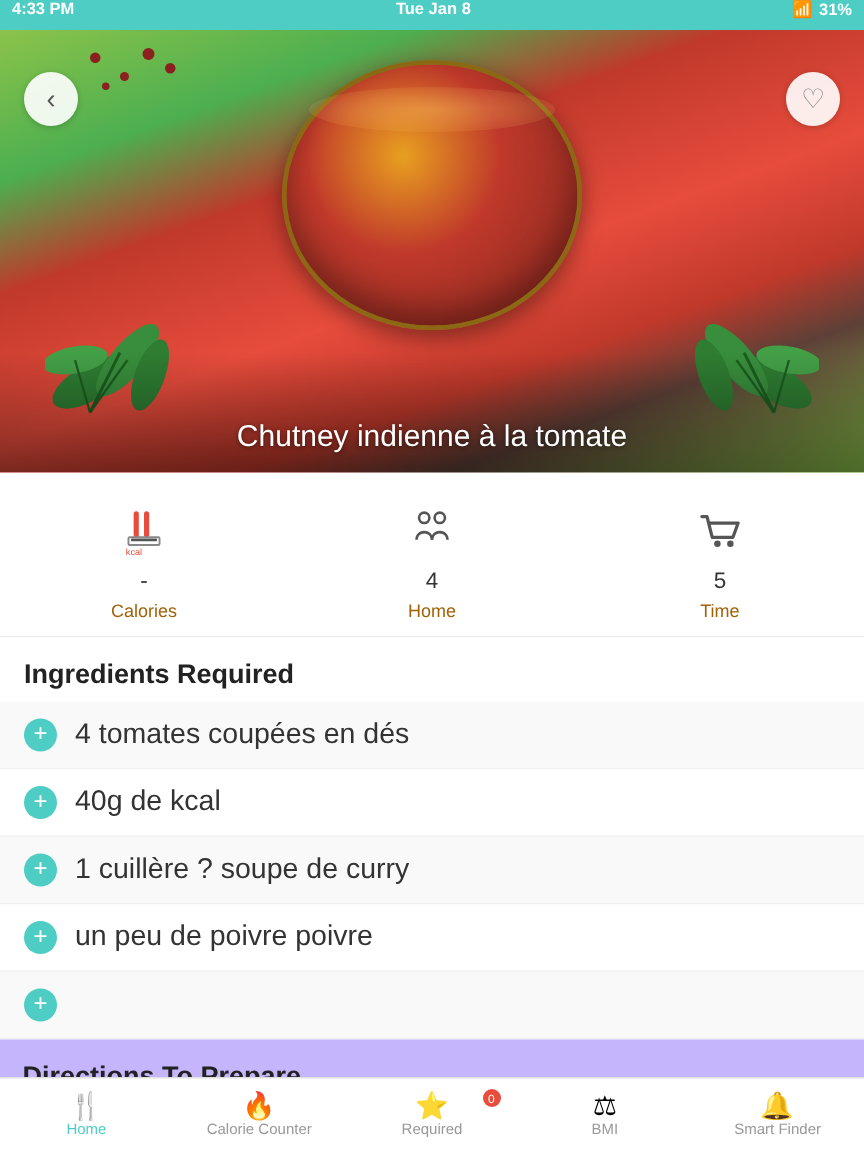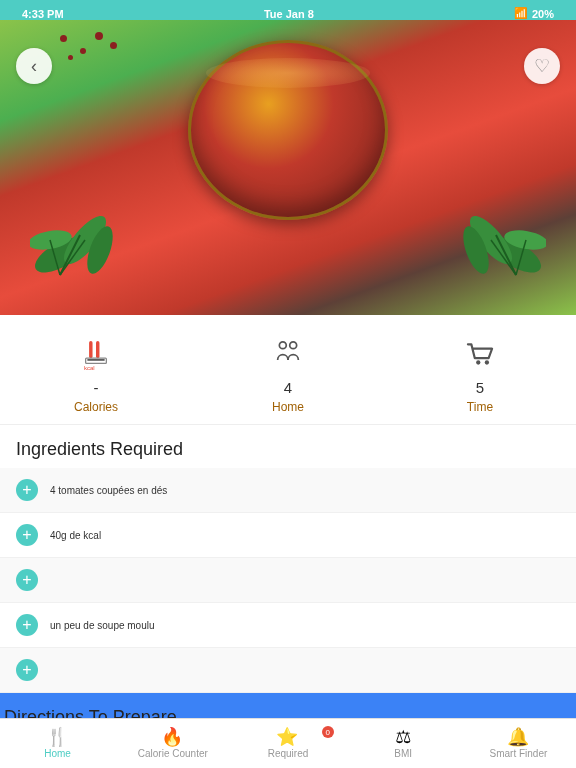--- a/index.html
+++ b/index.html
@@ -11,22 +11,22 @@
       overflow: hidden;
       position: relative;
     }
 
     
     .status-bar {
       height: 20px;
       background: #4ecdc4;
       display: flex;
       justify-content: space-between;
-      align-items: flex-end;
-      padding: 0 22px;
+      align-items: flex-start;
+      padding: 0 8px;
       font-size: 11px;
       color: #fff;
       font-weight: 600;
     }
     .status-bar-right {
       display: flex;
       align-items: center;
       gap: 4px;
     }
 
@@ -162,21 +162,21 @@
       color: #a16207;
     }
 
     
     .section {
       padding: 14px 16px 8px;
       background: #fff;
     }
     .section-title {
       font-size: 18px;
-      font-weight: 400;
+      font-weight: 700;
       color: #222;
       margin-bottom: 2px;
       margin-top: 36px;
     }
 
     
     .ingredient-list {
       background: #fff;
     }
     .ingredient-item {
@@ -201,28 +201,28 @@
       align-items: center;
       justify-content: center;
       color: #fff;
       font-size: 16px;
       font-weight: 300;
       flex-shrink: 0;
       cursor: pointer;
       line-height: 1;
     }
     .ingredient-text {
-      font-size: 10px;
+      font-size: 19px;
       color: #333;
     }
 
     
     .directions-section {
-      padding: 14px 4px 8px;
-      background: #3b82f6;
+      padding: 14px 15px 8px;
+      background: #c4b5fd;
     }
 
     
     .bottom-nav {
       position: absolute;
       bottom: 0;
       left: 0;
       right: 0;
       height: 50px;
       background: #fff;
@@ -281,21 +281,21 @@
     .pepper5 { width: 7px; height: 7px; top: 12px; left: 50px; }
   </style>
 </head>
 <body>
 
 <div class="status-bar">
   <span>4:33 PM</span>
   <span>Tue Jan 8</span>
   <div class="status-bar-right">
     <span>📶</span>
-    <span>20%</span>
+    <span>31%</span>
   </div>
 </div>
 
 <div class="hero">
 
   <div class="spice-dots">
     <div class="dot pepper1"></div>
     <div class="dot pepper2"></div>
     <div class="dot pepper3"></div>
     <div class="dot pepper4"></div>
@@ -329,20 +329,23 @@
   </div>
 
   <div class="back-btn">
     <span>‹</span>
   </div>
 
   <div class="heart-btn">
     <span>♡</span>
   </div>
 
+  <div class="hero-overlay">
+    <span class="hero-title">Chutney indienne à la tomate</span>
+  </div>
 </div>
 
 <div class="info-row">
 
   <div class="info-item">
     <div class="info-icon svg-icon">
       <svg viewBox="0 0 44 44" fill="none" xmlns="http://www.w3.org/2000/svg">
         <rect x="14" y="8" width="4" height="20" rx="2" fill="#e74c3c"></rect>
         <rect x="22" y="8" width="4" height="20" rx="2" fill="#e74c3c"></rect>
         <path d="M12 30 h20" stroke="#555" stroke-width="2"></path>
@@ -391,24 +394,25 @@
   <div class="ingredient-item">
     <div class="add-icon">+</div>
     <span class="ingredient-text">4 tomates coupées en dés</span>
   </div>
   <div class="ingredient-item">
     <div class="add-icon">+</div>
     <span class="ingredient-text">40g de kcal</span>
   </div>
   <div class="ingredient-item">
     <div class="add-icon">+</div>
+    <span class="ingredient-text">1 cuillère ? soupe de curry</span>
   </div>
   <div class="ingredient-item">
     <div class="add-icon">+</div>
-    <span class="ingredient-text">un peu de soupe moulu</span>
+    <span class="ingredient-text">un peu de poivre poivre</span>
   </div>
   <div class="ingredient-item">
     <div class="add-icon">+</div>
   </div>
 </div>
 
 <div class="directions-section">
   <span class="section-title">Directions To Prepare</span>
 </div>
 

